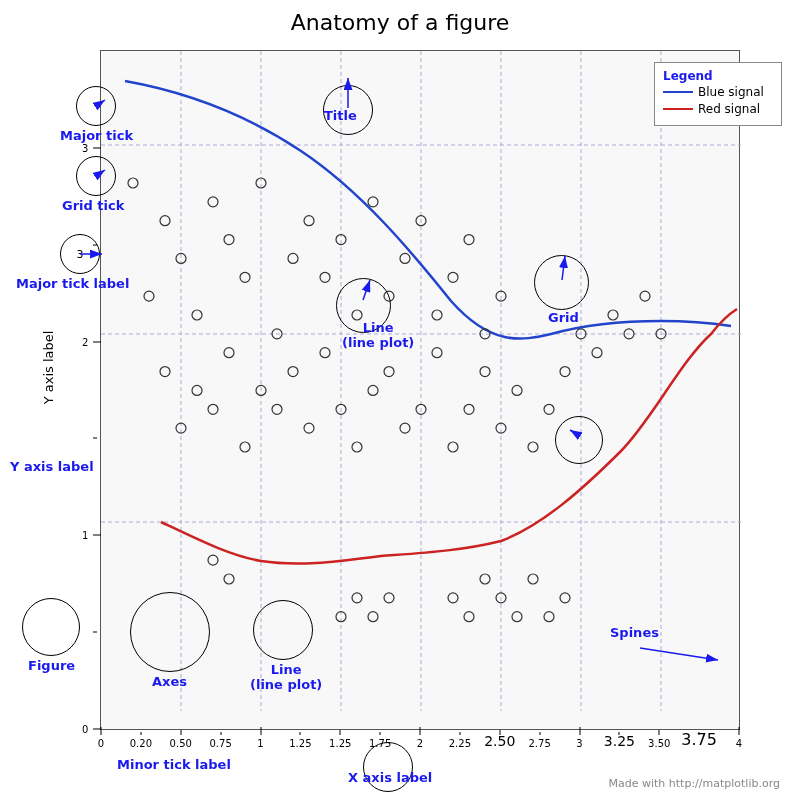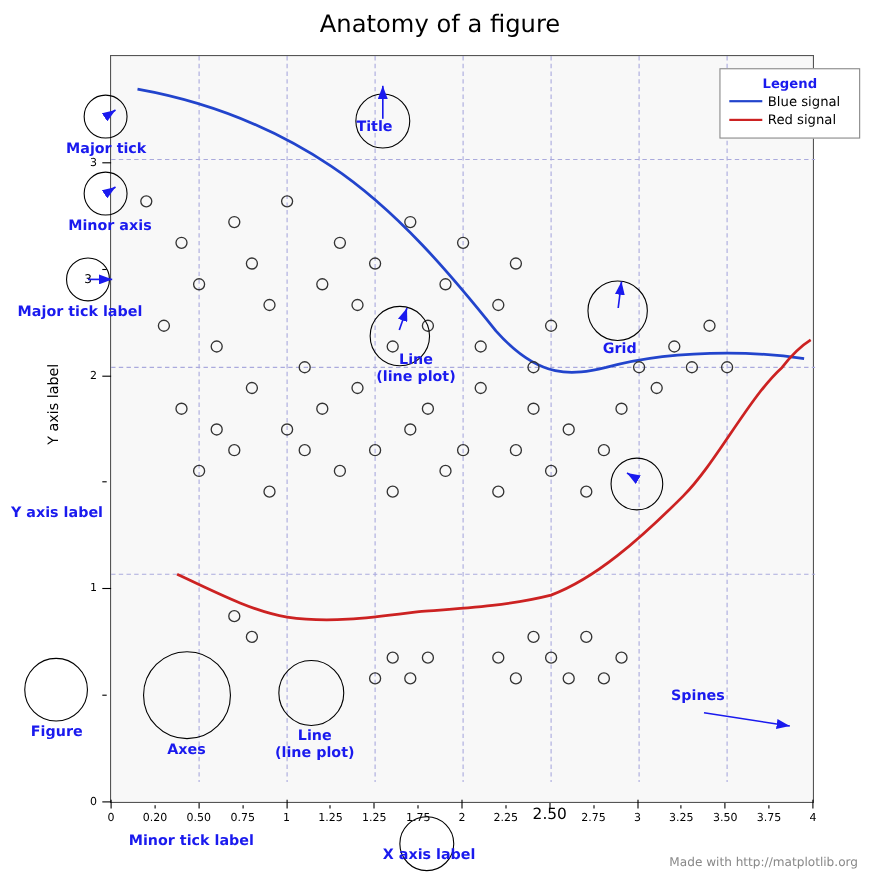--- a/index.html
+++ b/index.html
@@ -88,21 +88,21 @@
       margin-bottom: 3px;
     }
 
     .legend-line {
       width: 30px;
       height: 2px;
       margin-right: 5px;
     }
 
     .legend-title {
-      text-align: center;
+      text-align: left;
       font-size: 12px;
       color: #1a1aee;
       font-weight: bold;
       margin-bottom: 2px;
     }
 
     
     .arrow-svg {
       position: absolute;
       top: 0; left: 0;
@@ -240,25 +240,25 @@
       <div style="position: absolute; bottom: -20px; left: 50%; transform: translateX(-50%); font-size: 10px; color: black;">2</div>
       <div style="position: absolute; bottom: -6px; left: 50%; transform: translateX(-50%); width: 1px; height: 8px; background: black;"></div>
       <div style="position: absolute; bottom: -20px; left: 56.25%; transform: translateX(-50%); font-size: 10px; color: black;">2.25</div>
       <div style="position: absolute; bottom: -6px; left: 56.25%; transform: translateX(-50%); width: 1px; height: 3px; background: black;"></div>
       <div style="position: absolute; bottom: -20px; left: 62.5%; transform: translateX(-50%); font-size: 14px; color: black;">2.50</div>
       <div style="position: absolute; bottom: -6px; left: 62.5%; transform: translateX(-50%); width: 1px; height: 5px; background: black;"></div>
       <div style="position: absolute; bottom: -20px; left: 68.75%; transform: translateX(-50%); font-size: 10px; color: black;">2.75</div>
       <div style="position: absolute; bottom: -6px; left: 68.75%; transform: translateX(-50%); width: 1px; height: 3px; background: black;"></div>
       <div style="position: absolute; bottom: -20px; left: 75%; transform: translateX(-50%); font-size: 10px; color: black;">3</div>
       <div style="position: absolute; bottom: -6px; left: 75%; transform: translateX(-50%); width: 1px; height: 8px; background: black;"></div>
-      <div style="position: absolute; bottom: -20px; left: 81.25%; transform: translateX(-50%); font-size: 10px; color: black;">3.25</div>
+      <div style="position: absolute; bottom: -20px; left: 81.25%; transform: translateX(-50%); font-size: 14px; color: black;">3.25</div>
       <div style="position: absolute; bottom: -6px; left: 81.25%; transform: translateX(-50%); width: 1px; height: 3px; background: black;"></div>
       <div style="position: absolute; bottom: -20px; left: 87.5%; transform: translateX(-50%); font-size: 10px; color: black;">3.50</div>
       <div style="position: absolute; bottom: -6px; left: 87.5%; transform: translateX(-50%); width: 1px; height: 5px; background: black;"></div>
-      <div style="position: absolute; bottom: -20px; left: 93.75%; transform: translateX(-50%); font-size: 10px; color: black;">3.75</div>
+      <div style="position: absolute; bottom: -20px; left: 93.75%; transform: translateX(-50%); font-size: 16px; color: black;">3.75</div>
       <div style="position: absolute; bottom: -6px; left: 93.75%; transform: translateX(-50%); width: 1px; height: 3px; background: black;"></div>
       <div style="position: absolute; bottom: -20px; left: 100%; transform: translateX(-50%); font-size: 10px; color: black;">4</div>
       <div style="position: absolute; bottom: -6px; left: 100%; transform: translateX(-50%); width: 1px; height: 8px; background: black;"></div>
       <div style="position: absolute; right: 102%; top: 100%; transform: translateY(-50%); font-size: 10px; color: black; white-space: nowrap;">0</div>
       <div style="position: absolute; left: -8px; top: 100%; transform: translateY(-50%); height: 1px; width: 8px; background: black;"></div>
       <div style="position: absolute; right: 102%; top: 85.7143%; transform: translateY(-50%); font-size: 10px; color: black; white-space: nowrap;"></div>
       <div style="position: absolute; left: -8px; top: 85.7143%; transform: translateY(-50%); height: 1px; width: 4px; background: black;"></div>
       <div style="position: absolute; right: 102%; top: 71.4286%; transform: translateY(-50%); font-size: 10px; color: black; white-space: nowrap;">1</div>
       <div style="position: absolute; left: -8px; top: 71.4286%; transform: translateY(-50%); height: 1px; width: 8px; background: black;"></div>
       <div style="position: absolute; right: 102%; top: 57.1429%; transform: translateY(-50%); font-size: 10px; color: black; white-space: nowrap;"></div>
@@ -282,21 +282,21 @@
     <div class="legend-item">
       <div class="legend-line" style="background:#cc2222;"></div>
       <span>Red signal</span>
     </div>
   </div>
 
   <div class="annotation-circle" style="width:40px;height:40px;left:76px;top:86px;"></div>
   <div class="annotation-label" style="left:60px;top:128px;">Major tick</div>
 
   <div class="annotation-circle" style="width:40px;height:40px;left:76px;top:156px;"></div>
-  <div class="annotation-label" style="left:62px;top:198px;">Minor axis</div>
+  <div class="annotation-label" style="left:62px;top:198px;">Grid tick</div>
 
   <div class="annotation-circle" style="width:40px;height:40px;left:60px;top:234px;">
     <span style="position:absolute;top:50%;left:50%;transform:translate(-50%,-50%);font-size:11px;">3</span>
   </div>
   <div class="annotation-label" style="left:16px;top:276px;">Major tick label</div>
 
   <div class="annotation-label" style="left:10px;top:459px;color:#1a1aee;">Y axis label</div>
 
   <div class="annotation-circle" style="width:58px;height:58px;left:22px;top:598px;"></div>
   <div class="annotation-label" style="left:28px;top:658px;">Figure</div>

